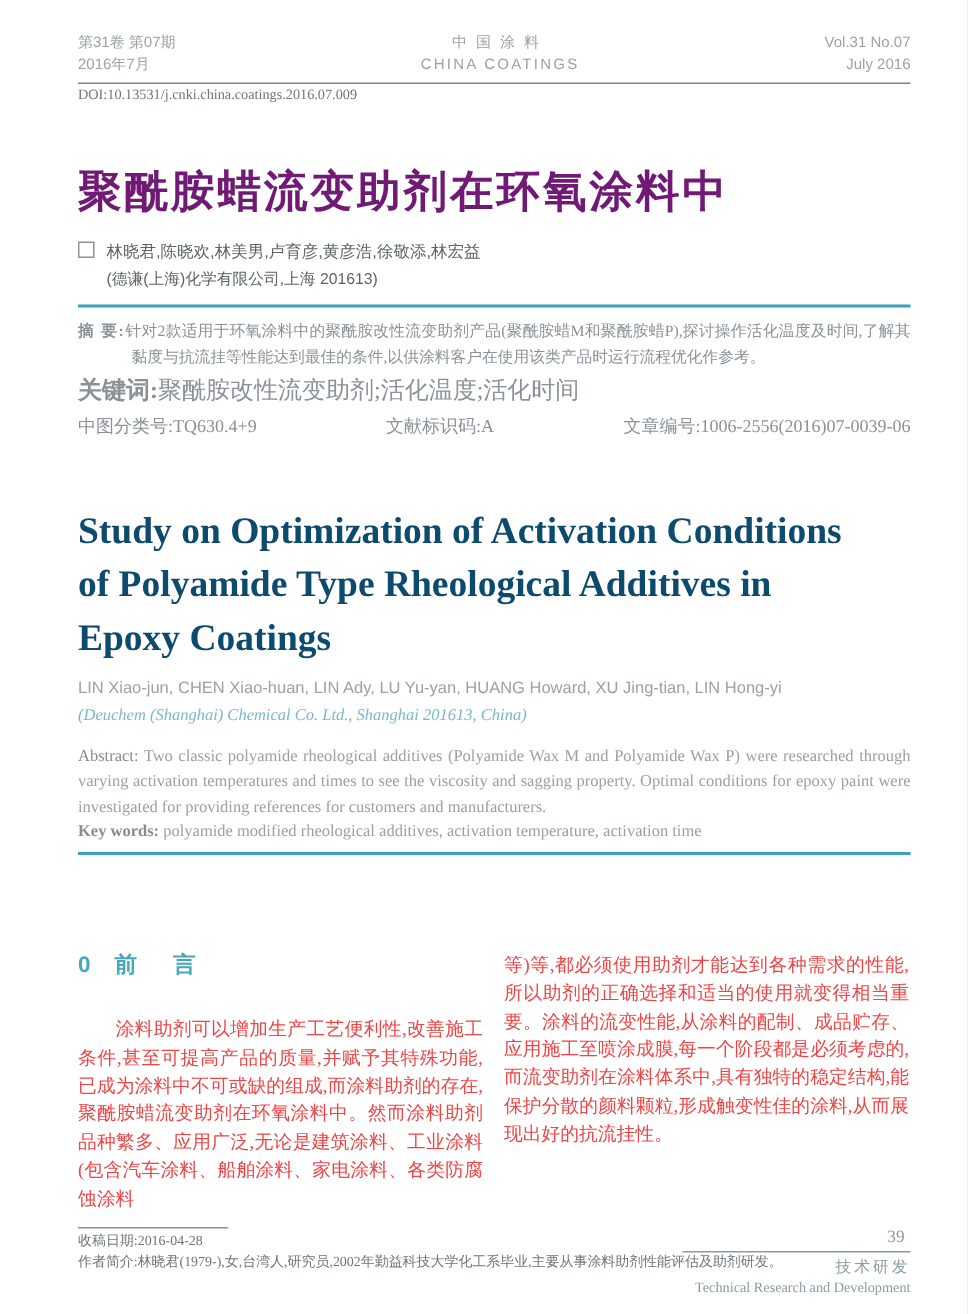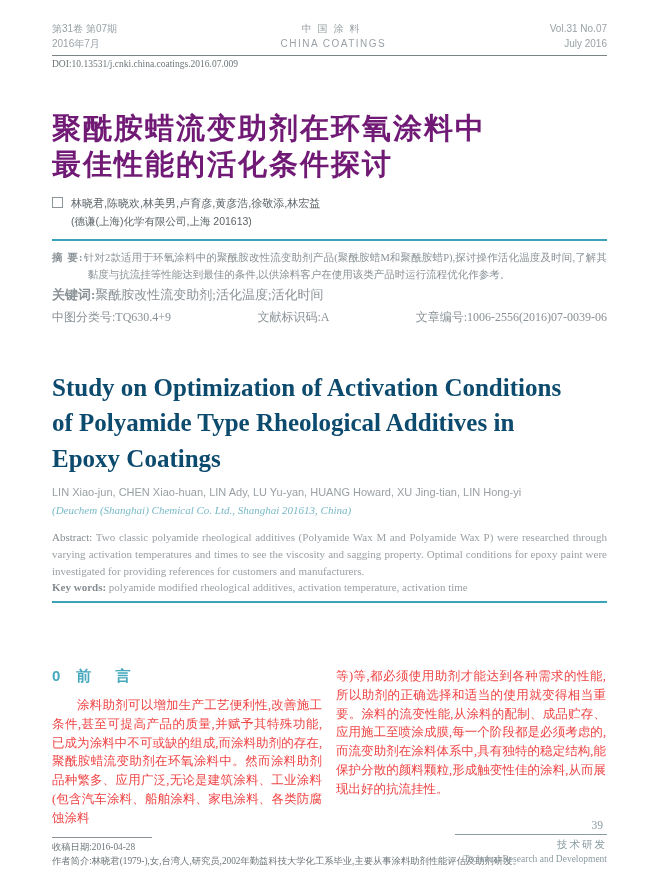--- a/index.html
+++ b/index.html
@@ -34,41 +34,41 @@
     font-family:"Liberation Sans","DejaVu Sans",sans-serif;}
   .authors-cn .sq{display:inline-block;width:9px;height:9px;border:1px solid #8b9498;
     margin-right:8px;vertical-align:-1px;}
   .affil-cn{margin-top:4px;font-size:10.5px;color:#5c6468;padding-left:19px;
     font-family:"Liberation Sans","DejaVu Sans",sans-serif;}
   .rule-teal{border:none;border-top:2.5px solid #3aa3b8;margin:10px 0 0 0;}
   
   .abs-cn{margin:9px 0 0 0;font-size:10.5px;line-height:1.6;color:#8a9297;
     text-align:justify;padding-left:3.4em;text-indent:-3.4em;}
   .abs-cn .lab{color:#8a9297;font-weight:bold;letter-spacing:1px;}
-  .kw-cn{margin:2px 0 0 0;font-size:13px;color:#8a9297;}
+  .kw-cn{margin:2px 0 0 0;font-size:16px;color:#8a9297;}
   .kw-cn .lab{font-weight:bold;}
   .meta-row{display:flex;justify-content:space-between;margin-top:5px;
     font-size:12px;color:#8a9297;}
   
   .title-en{margin-top:44px;font-family:"Liberation Serif","DejaVu Serif",serif;
     font-weight:bold;font-size:25px;line-height:1.42;color:#0c4a6e;}
   .authors-en{margin-top:10px;font-size:11px;color:#9aa1a5;
     font-family:"Liberation Sans","DejaVu Sans",sans-serif;}
   .affil-en{margin-top:6px;font-size:11px;font-style:italic;color:#79b9c8;}
   .abs-en{margin:13px 0 0 0;font-size:11px;line-height:1.55;color:#9aa1a5;
     text-align:justify;}
   .abs-en .lab{font-weight:normal;color:#868d91;}
   .kw-en{margin:1px 0 0 0;font-size:11px;color:#9aa1a5;}
   .kw-en .lab{font-weight:bold;color:#868d91;}
   
   .bodywrap{display:flex;gap:14px;margin-top:64px;}
   .col{width:270px;}
   .sec-head{font-family:"Liberation Sans","DejaVu Sans",sans-serif;
     color:#45a8bd;font-size:15px;font-weight:bold;letter-spacing:2px;
-    margin:0 0 10px 0;}
+    margin:0 0 24px 0;}
   .sec-head .num{margin-right:14px;}
   .sec-head .t{letter-spacing:10px;}
   .para{font-size:12.5px;line-height:1.5;text-align:justify;margin:0;color:#ef4444;}
   .indent{text-indent:2em;}
   
   .footnote{margin-top:10px;}
   .fn-rule{width:100px;border:none;border-top:1px solid #8a9297;margin:0 0 3px 0;}
   .fn-line{font-size:9.3px;color:#6d7579;line-height:1.5;white-space:nowrap;}
   
   .pfooter{position:absolute;right:38px;bottom:12px;text-align:right;
@@ -94,21 +94,20 @@
     </div>
     <div class="r">
       <div>Vol.31 No.07</div>
       <div>July 2016</div>
     </div>
   </div>
   <div class="doi">DOI:10.13531/j.cnki.china.coatings.2016.07.009</div>
 
   <h1 class="title-cn" style="margin-bottom:0">
     <div>聚酰胺蜡流变助剂在环氧涂料中</div>
-    <div>最佳性能的活化条件探讨</div>
   </h1>
 
   <div class="authors-cn">
     <span class="sq"></span><span>林晓君,陈晓欢,林美男,卢育彦,黄彦浩,徐敬添,林宏益</span>
   </div>
   <div class="affil-cn">(德谦(上海)化学有限公司,上海 201613)</div>
 
   <hr class="rule-teal">
 
   <p class="abs-cn">

